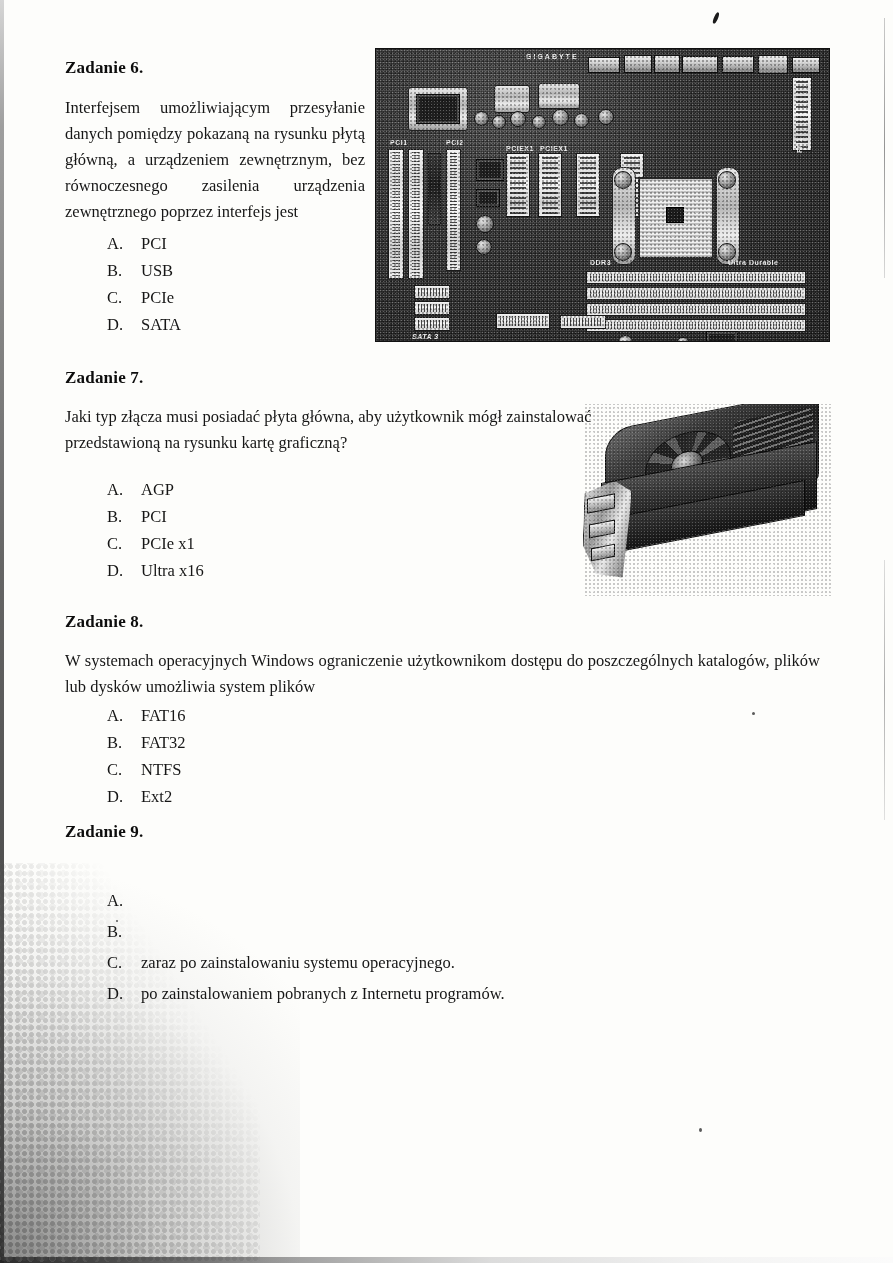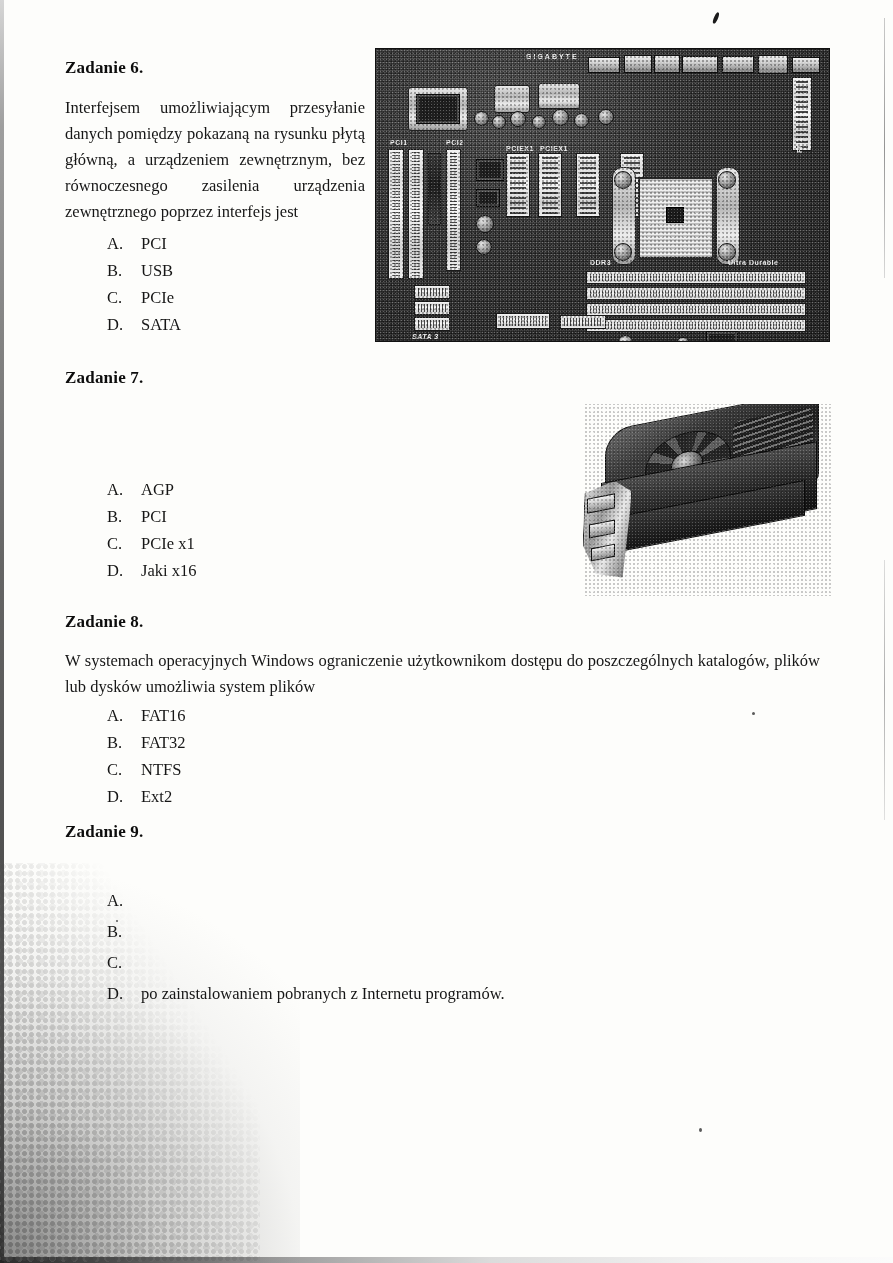--- a/index.html
+++ b/index.html
@@ -351,37 +351,38 @@
     <div class="part cap" style="left:242px;top:286px;width:13px;height:13px;"></div>
     <div class="part cap" style="left:300px;top:288px;width:12px;height:12px;"></div>
     <div class="part chip" style="left:330px;top:282px;width:30px;height:18px;"></div>
 
     <div class="mb-label" style="left:150px;top:4px;letter-spacing:2px;">GIGABYTE</div>
 
     <div class="grain"></div>
   </div>
 
   <div class="q-title" style="left:65px;top:368px;">Zadanie 7.</div>
+  <div class="q-body" style="left:65px;top:404px;width:560px;text-align:left;">Jaki typ złącza musi posiadać płyta główna, aby użytkownik mógł zainstalować przedstawioną na rysunku kartę graficzną?</div>
 
   <div class="opts" style="left:107px;top:477px;">
     <div class="opt">
       <span class="opt-letter">A.</span>
       <span class="opt-text">AGP</span>
     </div>
     <div class="opt">
       <span class="opt-letter">B.</span>
       <span class="opt-text">PCI</span>
     </div>
     <div class="opt">
       <span class="opt-letter">C.</span>
       <span class="opt-text">PCIe x1</span>
     </div>
     <div class="opt">
       <span class="opt-letter">D.</span>
-      <span class="opt-text">Jaki x16</span>
+      <span class="opt-text">Ultra x16</span>
     </div>
   </div>
 
   <div class="photo gpu">
     <div class="shroud"></div>
     <div class="fins"></div>
     <div class="fan"></div>
     <div class="hub"></div>
     <div class="shroud2"></div>
     <div class="pcb"></div>
@@ -418,20 +419,21 @@
 
   <div class="opts" style="left:107px;top:888px;">
     <div class="opt" style="margin-bottom:5px;">
       <span class="opt-letter">A.</span>
     </div>
     <div class="opt" style="margin-bottom:5px;">
       <span class="opt-letter">B.</span>
     </div>
     <div class="opt" style="margin-bottom:5px;">
       <span class="opt-letter">C.</span>
+      <span class="opt-text">zaraz po zainstalowaniu systemu operacyjnego.</span>
     </div>
     <div class="opt" style="margin-bottom:5px;">
       <span class="opt-letter">D.</span>
       <span class="opt-text">po zainstalowaniem pobranych z Internetu programów.</span>
     </div>
   </div>
 
 
 </div>
 

